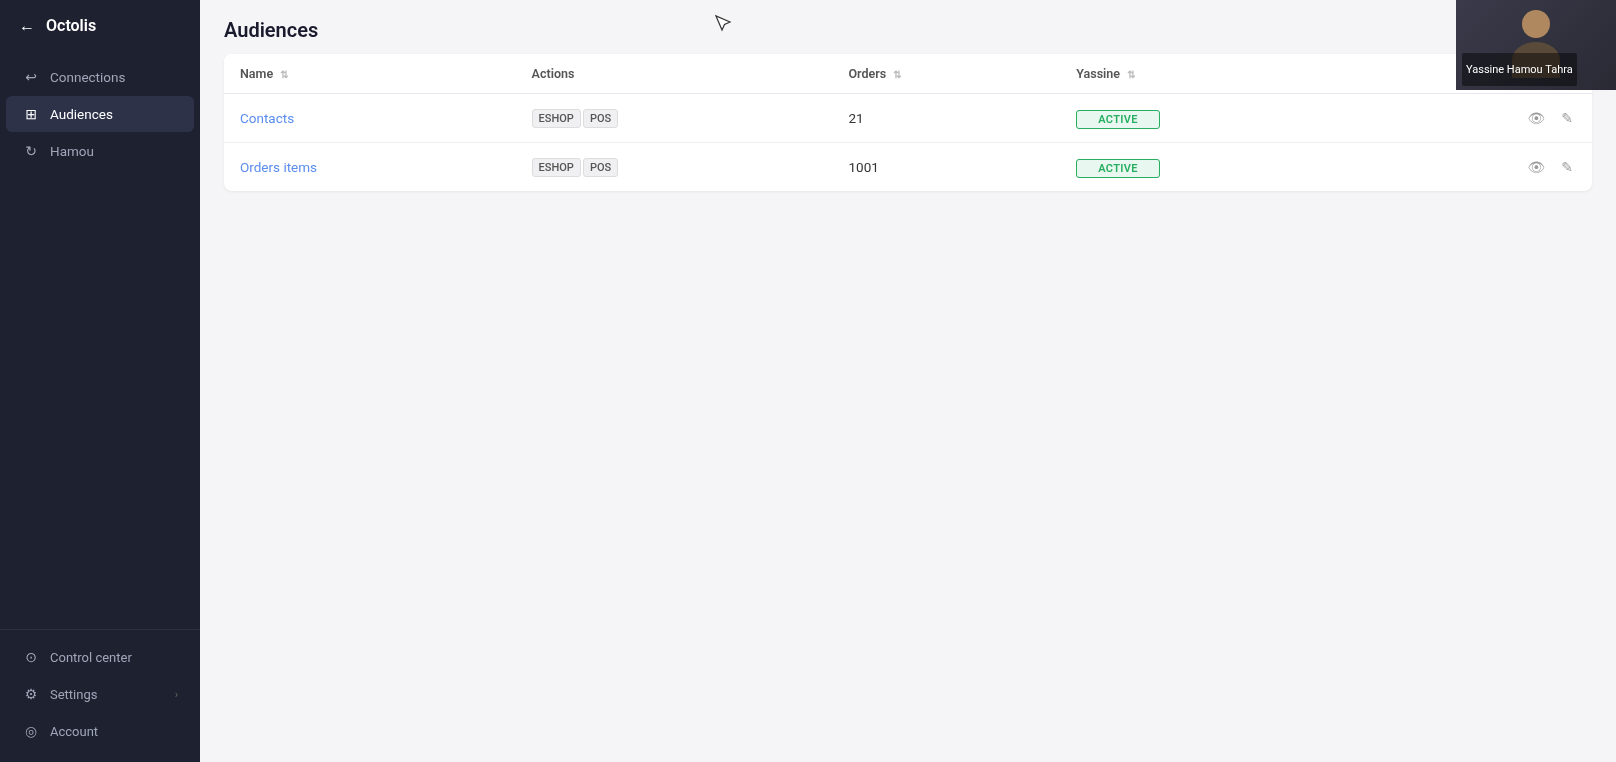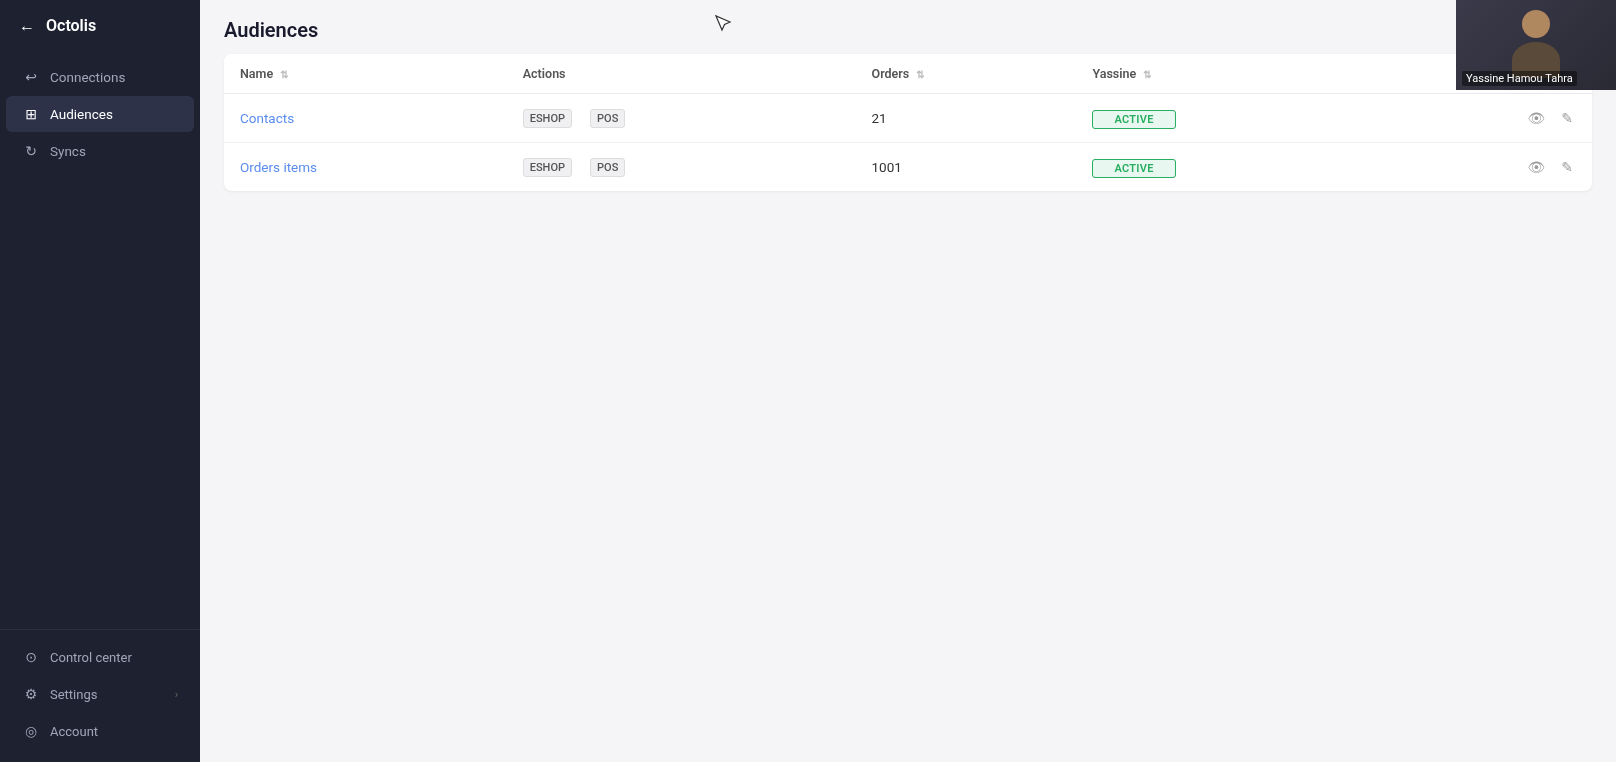--- a/index.html
+++ b/index.html
@@ -134,21 +134,21 @@
       vertical-align: middle;
     }
     .audience-name-link {
       color: #5b8dee;
       text-decoration: none;
       cursor: pointer;
       text-align: right;
     }
     .sources-cell {
       display: flex;
-      gap: 18px;
+      gap: 2px;
       align-items: center;
     }
     .source-badge {
       background: #f0f0f2;
       border: 1px solid #ddd;
       color: #555;
       font-size: 11px;
       font-weight: 500;
       padding: 2px 6px;
       border-radius: 3px;
@@ -187,21 +187,21 @@
       overflow: hidden;
       z-index: 100;
     }
     .video-label {
       position: absolute;
       bottom: 4px;
       left: 6px;
       color: #fff;
       font-size: 11px;
       background: rgba(0,0,0,0.45);
-      padding: 1px 4px;
+      padding: 10px 4px;
       border-radius: 2px;
     }
     .video-person {
       width: 100%;
       height: 100%;
       background: linear-gradient(135deg, #3a3a4a 0%, #2a2a35 100%);
       display: flex;
       align-items: center;
       justify-content: center;
     }
@@ -260,21 +260,21 @@
     <div class="sidebar-item">
       <span class="item-icon">↩</span>
       <span>Connections</span>
     </div>
     <div class="sidebar-item active">
       <span class="item-icon">⊞</span>
       <span>Audiences</span>
     </div>
     <div class="sidebar-item">
       <span class="item-icon">↻</span>
-      <span>Syncs</span>
+      <span>Hamou</span>
     </div>
   </nav>
 
   <div class="sidebar-bottom">
     <div class="sidebar-item">
       <span class="item-icon">⊙</span>
       <span>Control center</span>
     </div>
     <div class="sidebar-item">
       <span class="item-icon">⚙</span>

